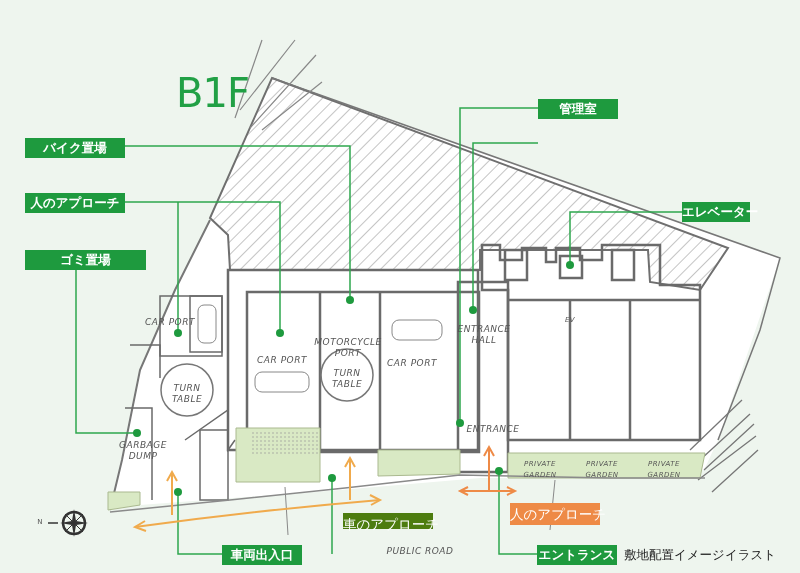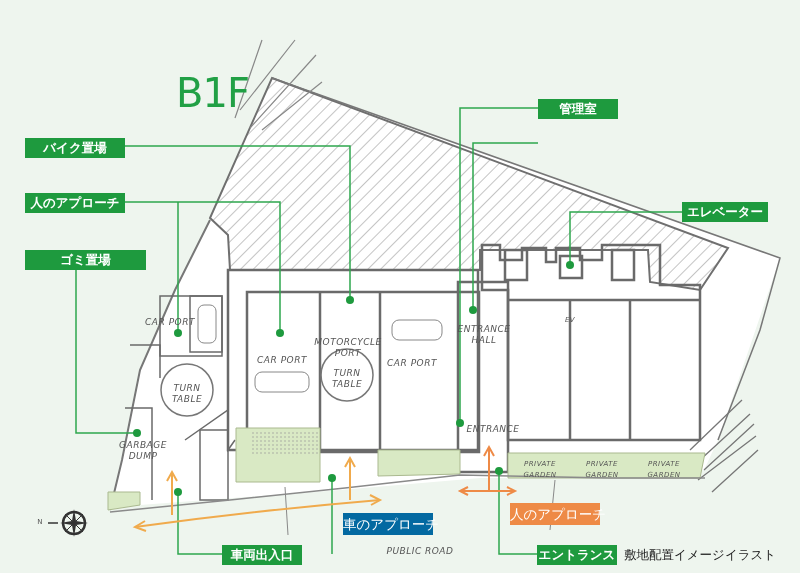--- a/index.html
+++ b/index.html
@@ -1,21 +1,21 @@
 <!DOCTYPE html>
 <html><head>
 <meta charset="utf-8">
 <style>
   html,body{margin:0;padding:0;}
   body{width:800px;height:573px;overflow:hidden;background:#eef5ee;position:relative;font-family:"DejaVu Sans",sans-serif;}
   #stage{position:absolute;left:0;top:0;width:800px;height:573px;}
   svg{position:absolute;left:0;top:0;}
   .title{position:absolute;left:176px;top:70px;font-size:40px;color:#21a045;font-family:"DejaVu Sans",sans-serif;letter-spacing:-1px;}
   .lbl{position:absolute;height:20px;line-height:20px;color:#fff;font-size:12.5px;font-weight:bold;text-align:center;background:#1e9a3e;white-space:nowrap;}
-  .lbl.orange{background:#0369a1;font-weight:normal;font-size:13.5px;height:22px;line-height:22px;}
+  .lbl.orange{background:#4d7c0f;font-weight:normal;font-size:13.5px;height:16px;line-height:22px;}
   .lbl.orange2{background:#ee8a46;font-weight:normal;font-size:13.5px;height:22px;line-height:22px;}
   .caption{position:absolute;left:624px;top:547px;font-size:12.5px;color:#222;font-family:"DejaVu Serif",serif;}
   .hand{position:absolute;font-family:"DejaVu Sans",sans-serif;font-style:italic;font-size:9px;color:#555;letter-spacing:0.5px;text-align:center;line-height:11px;}
 </style>
 </head>
 <body>
 
 <div id="stage">
 
 <svg width="800" height="573" viewBox="0 0 800 573">
@@ -125,21 +125,21 @@
     <line x1="-16" y1="0" x2="-26" y2="0" stroke="#333" stroke-width="1.5"></line>
   </g>
 </svg>
 
 <div class="title">B1F</div>
 
 <div class="lbl" style="left:25px;top:138px;width:100px;">バイク置場</div>
 <div class="lbl" style="left:25px;top:193px;width:100px;">人のアプローチ</div>
 <div class="lbl" style="left:25px;top:250px;width:121px;">ゴミ置場</div>
 <div class="lbl" style="left:538px;top:99px;width:80px;">管理室</div>
-<div class="lbl" style="left:682px;top:202px;width:86px;">エレベーター</div>
+<div class="lbl" style="left:682px;top:202px;width:68px;">エレベーター</div>
 <div class="lbl" style="left:222px;top:545px;width:80px;">車両出入口</div>
 <div class="lbl" style="left:537px;top:545px;width:80px;">エントランス</div>
 
 <div class="lbl orange" style="left:343px;top:513px;width:90px;">車のアプローチ</div>
 <div class="lbl orange2" style="left:510px;top:503px;width:90px;">人のアプローチ</div>
 
 <div class="hand" style="left:140px;top:317px;width:60px;">CAR PORT</div>
 <div class="hand" style="left:252px;top:355px;width:60px;">CAR PORT</div>
 <div class="hand" style="left:382px;top:358px;width:60px;">CAR PORT</div>
 <div class="hand" style="left:167px;top:383px;width:40px;">TURN TABLE</div>

